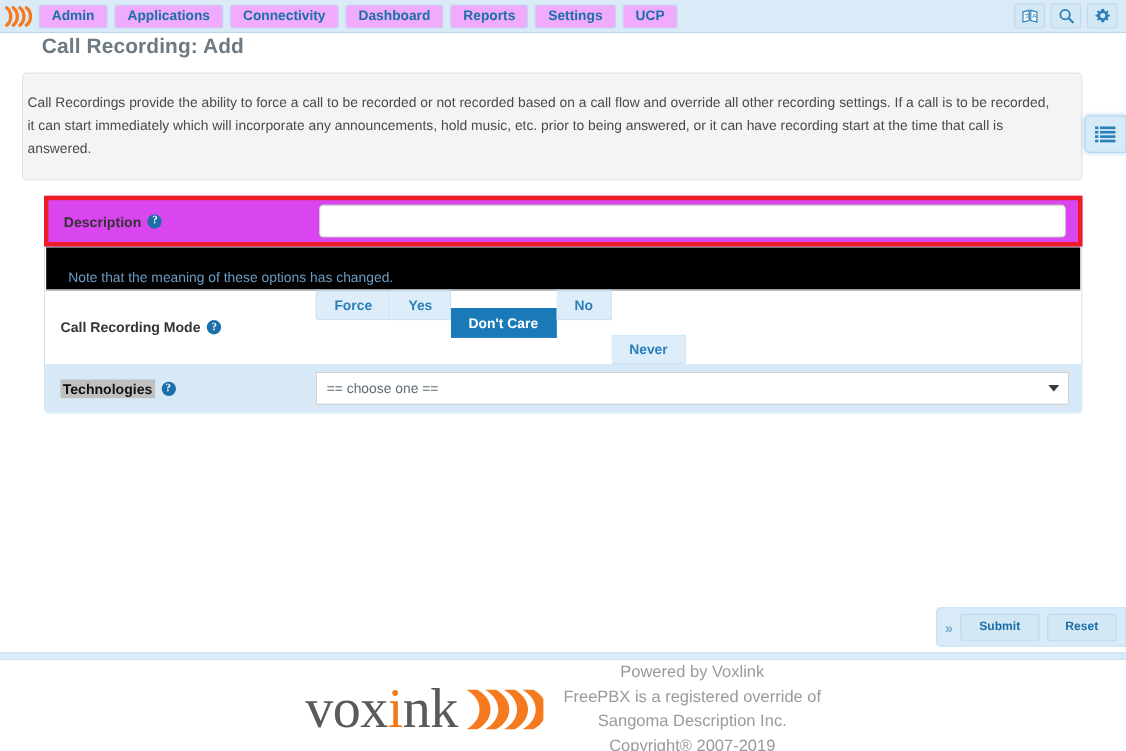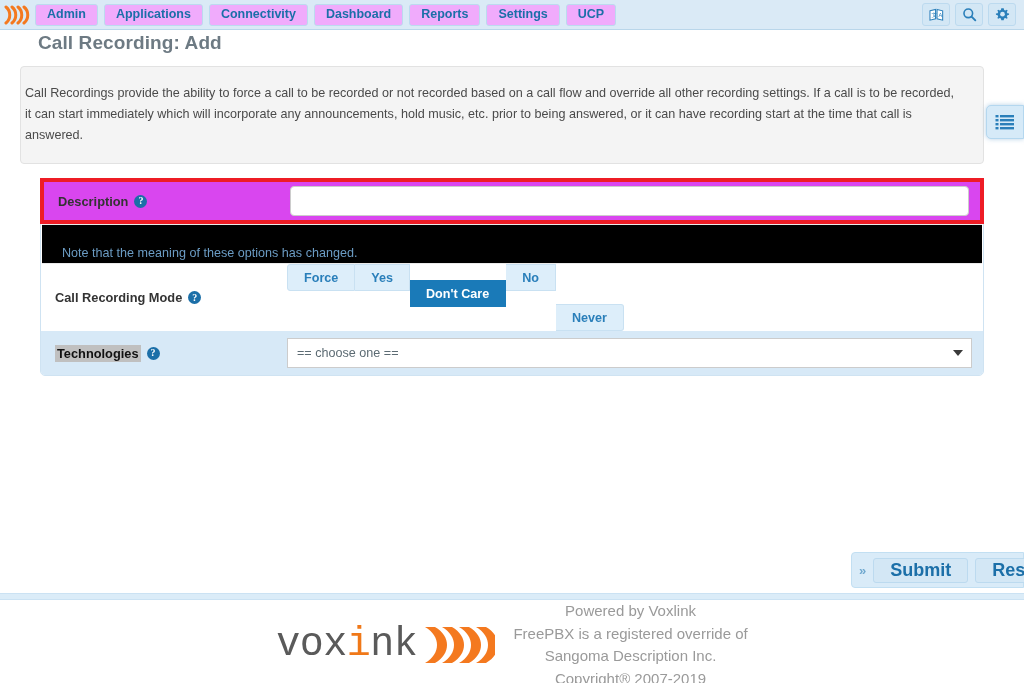--- a/index.html
+++ b/index.html
@@ -185,37 +185,37 @@
     border:1px solid #c2dff2;
     border-radius:4px 0 0 4px;
     display:flex; align-items:center; gap:7px;
     padding-left:7px;
   }
   .chev { color:#6fa8cf; font-size:13px; font-weight:bold; }
   .act-btn {
     height:25px; padding:0 16px;
     display:flex; align-items:center; justify-content:center;
     background:#d3e7f5; border:1px solid #bcdaef; border-radius:3px;
-    color:#1b6fa8; font-size:18px; font-weight:bold; cursor:pointer;
+    color:#1b6fa8; font-size:11px; font-weight:bold; cursor:pointer;
   }
 
   .footer-divider {
     position:absolute; top:593px; left:0; width:1024px; height:7px;
     background:#dbecf8; border-top:1px solid #cbe2f3; border-bottom:1px solid #cbe2f3;
   }
 
   
   .footer {
     position:absolute; top:607px; left:0; width:1024px; height:76px;
     display:flex; align-items:center; justify-content:center; gap:18px;
   }
   .vox-logo { display:flex; align-items:center; gap:4px; }
   .vox-word {
-    font-size:40px; color:#5a5a5a; letter-spacing:-0.5px;
-    font-family:Liberation Mono, monospace; font-weight:normal;
+    font-size:51px; color:#5a5a5a; letter-spacing:-0.5px;
+    font-family:Liberation Serif, serif; font-weight:normal;
     line-height:1;
   }
   .vox-word .dot-i { color:#f07818; }
   .footer-text {
     color:#9a9a9a; font-size:15px; line-height:1.5; text-align:center;
   }
 </style>
 </head>
 <body>
 

